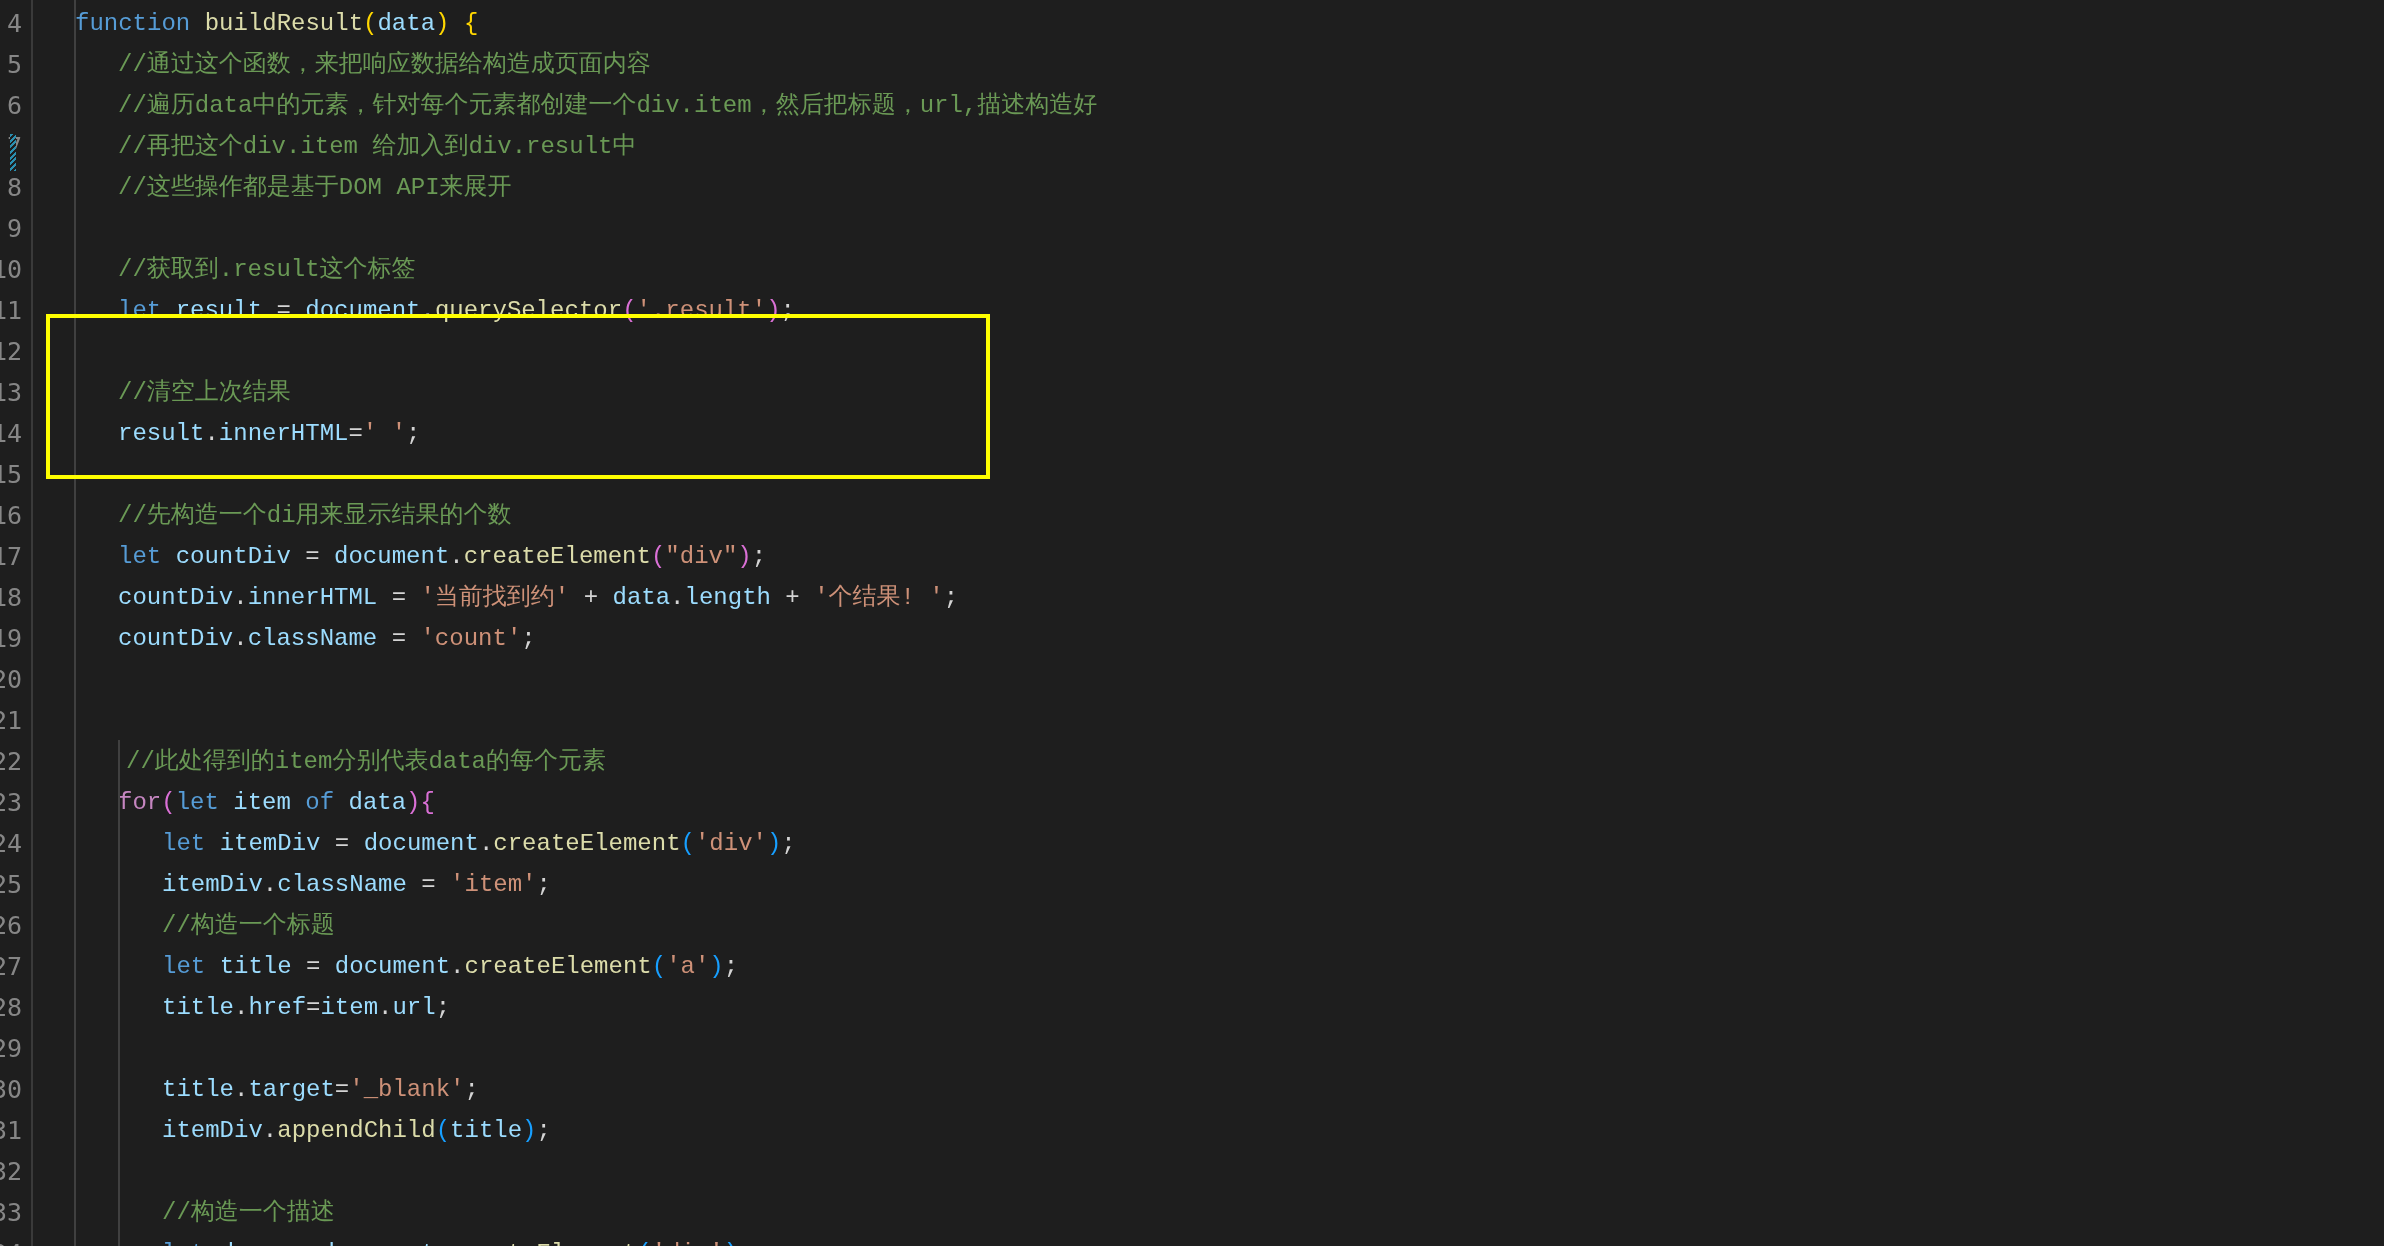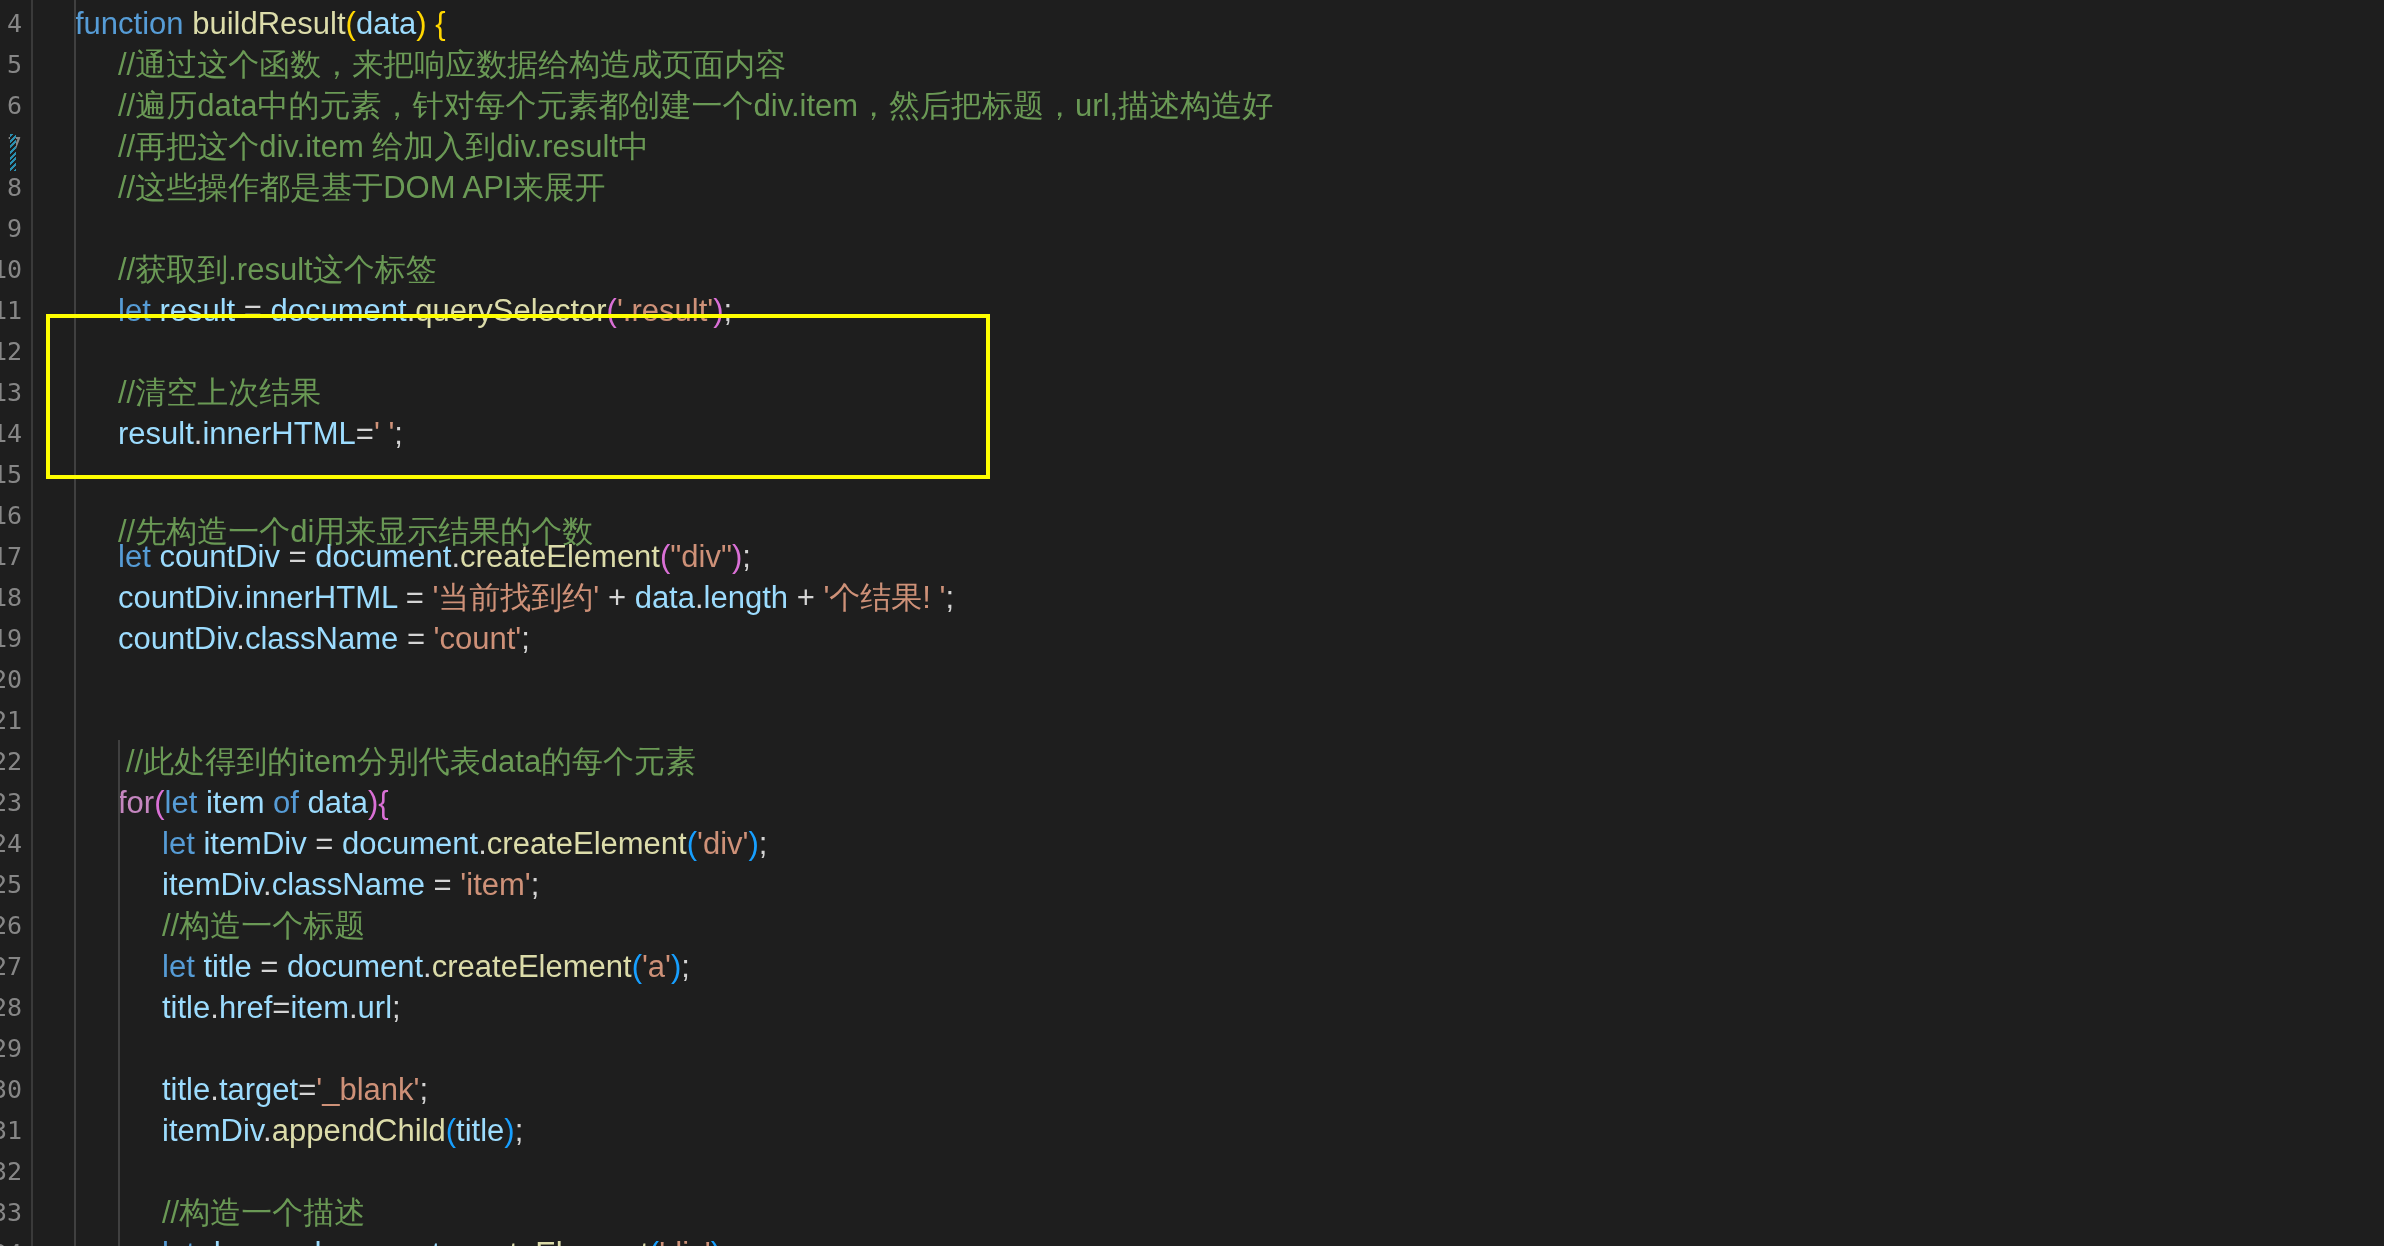--- a/index.html
+++ b/index.html
@@ -91,22 +91,22 @@
     width: 2384px;
     height: 1246px;
     z-index: 1;
   }
   .line {
     position: absolute;
     left: 0;
     height: 41px;
     line-height: 41px;
     white-space: pre;
-    font-family: Liberation Sans, sans-serif;
-    font-size: 31px;
+    font-family: Liberation Mono, monospace;
+    font-size: 24px;
     letter-spacing: 0px;
   }
   .code-text { white-space: pre; }
   
   .t-kw      { color: #569cd6; }   
   .t-ctrl    { color: #c586c0; }   
   .t-fn      { color: #dcdcaa; }   
   .t-var     { color: #9cdcfe; }   
   .t-str     { color: #ce9178; }   
   .t-cmt     { color: #6a9955; }   
@@ -179,21 +179,21 @@
       <div class="line" style="top: 44px; left: 118px;"><span class="code-text t-cmt">//通过这个函数，来把响应数据给构造成页面内容</span></div>
       <div class="line" style="top: 126px; left: 118px;"><span class="code-text t-cmt">//再把这个div.item 给加入到div.result中</span></div>
       <div class="line" style="top: 167px; left: 118px;"><span class="code-text t-cmt">//这些操作都是基于DOM API来展开</span></div>
       <div class="line" style="top: 208px; left: 118px;"></div>
       <div class="line" style="top: 249px; left: 118px;"><span class="code-text t-cmt">//获取到.result这个标签</span></div>
       <div class="line" style="top: 290px; left: 118px;"><span class="code-text t-kw">let</span><span class="code-text t-plain"> </span><span class="code-text t-var">result</span><span class="code-text t-punc"> = </span><span class="code-text t-var">document</span><span class="code-text t-punc">.</span><span class="code-text t-fn">querySelector</span><span class="code-text t-par2">(</span><span class="code-text t-str">'.result'</span><span class="code-text t-par2">)</span><span class="code-text t-punc">;</span></div>
       <div class="line" style="top: 331px; left: 118px;"></div>
       <div class="line" style="top: 372px; left: 118px;"><span class="code-text t-cmt">//清空上次结果</span></div>
       <div class="line" style="top: 413px; left: 118px;"><span class="code-text t-var">result</span><span class="code-text t-punc">.</span><span class="code-text t-var">innerHTML</span><span class="code-text t-punc">=</span><span class="code-text t-str">' '</span><span class="code-text t-punc">;</span></div>
       <div class="line" style="top: 454px; left: 118px;"></div>
-      <div class="line" style="top: 495px; left: 118px; margin-top: 16px;"><span class="code-text t-cmt">//先构造一个di用来显示结果的个数</span></div>
+      <div class="line" style="top: 495px; left: 118px;"><span class="code-text t-cmt">//先构造一个di用来显示结果的个数</span></div>
       <div class="line" style="top: 536px; left: 118px;"><span class="code-text t-kw">let</span><span class="code-text t-plain"> </span><span class="code-text t-var">countDiv</span><span class="code-text t-punc"> = </span><span class="code-text t-var">document</span><span class="code-text t-punc">.</span><span class="code-text t-fn">createElement</span><span class="code-text t-par2">(</span><span class="code-text t-str">"div"</span><span class="code-text t-par2">)</span><span class="code-text t-punc">;</span></div>
       <div class="line" style="top: 577px; left: 118px;"><span class="code-text t-var">countDiv</span><span class="code-text t-punc">.</span><span class="code-text t-var">innerHTML</span><span class="code-text t-punc"> = </span><span class="code-text t-str">'当前找到约'</span><span class="code-text t-punc"> + </span><span class="code-text t-var">data</span><span class="code-text t-punc">.</span><span class="code-text t-var">length</span><span class="code-text t-punc"> + </span><span class="code-text t-str">'个结果! '</span><span class="code-text t-punc">;</span></div>
       <div class="line" style="top: 618px; left: 118px;"><span class="code-text t-var">countDiv</span><span class="code-text t-punc">.</span><span class="code-text t-var">className</span><span class="code-text t-punc"> = </span><span class="code-text t-str">'count'</span><span class="code-text t-punc">;</span></div>
       <div class="line" style="top: 700px; left: 118px;"></div>
       <div class="line" style="top: 741px; left: 118px; padding-left: 8px;"><span class="code-text t-cmt">//此处得到的item分别代表data的每个元素</span></div>
       <div class="line" style="top: 782px; left: 118px;"><span class="code-text t-ctrl">for</span><span class="code-text t-par2">(</span><span class="code-text t-kw">let</span><span class="code-text t-plain"> </span><span class="code-text t-var">item</span><span class="code-text t-plain"> </span><span class="code-text t-kw">of</span><span class="code-text t-plain"> </span><span class="code-text t-var">data</span><span class="code-text t-par2">)</span><span class="code-text t-par2">{</span></div>
       <div class="line" style="top: 823px; left: 162px;"><span class="code-text t-kw">let</span><span class="code-text t-plain"> </span><span class="code-text t-var">itemDiv</span><span class="code-text t-punc"> = </span><span class="code-text t-var">document</span><span class="code-text t-punc">.</span><span class="code-text t-fn">createElement</span><span class="code-text t-par3">(</span><span class="code-text t-str">'div'</span><span class="code-text t-par3">)</span><span class="code-text t-punc">;</span></div>
       <div class="line" style="top: 864px; left: 162px;"><span class="code-text t-var">itemDiv</span><span class="code-text t-punc">.</span><span class="code-text t-var">className</span><span class="code-text t-punc"> = </span><span class="code-text t-str">'item'</span><span class="code-text t-punc">;</span></div>
       <div class="line" style="top: 905px; left: 162px;"><span class="code-text t-cmt">//构造一个标题</span></div>
       <div class="line" style="top: 946px; left: 162px;"><span class="code-text t-kw">let</span><span class="code-text t-plain"> </span><span class="code-text t-var">title</span><span class="code-text t-punc"> = </span><span class="code-text t-var">document</span><span class="code-text t-punc">.</span><span class="code-text t-fn">createElement</span><span class="code-text t-par3">(</span><span class="code-text t-str">'a'</span><span class="code-text t-par3">)</span><span class="code-text t-punc">;</span></div>

